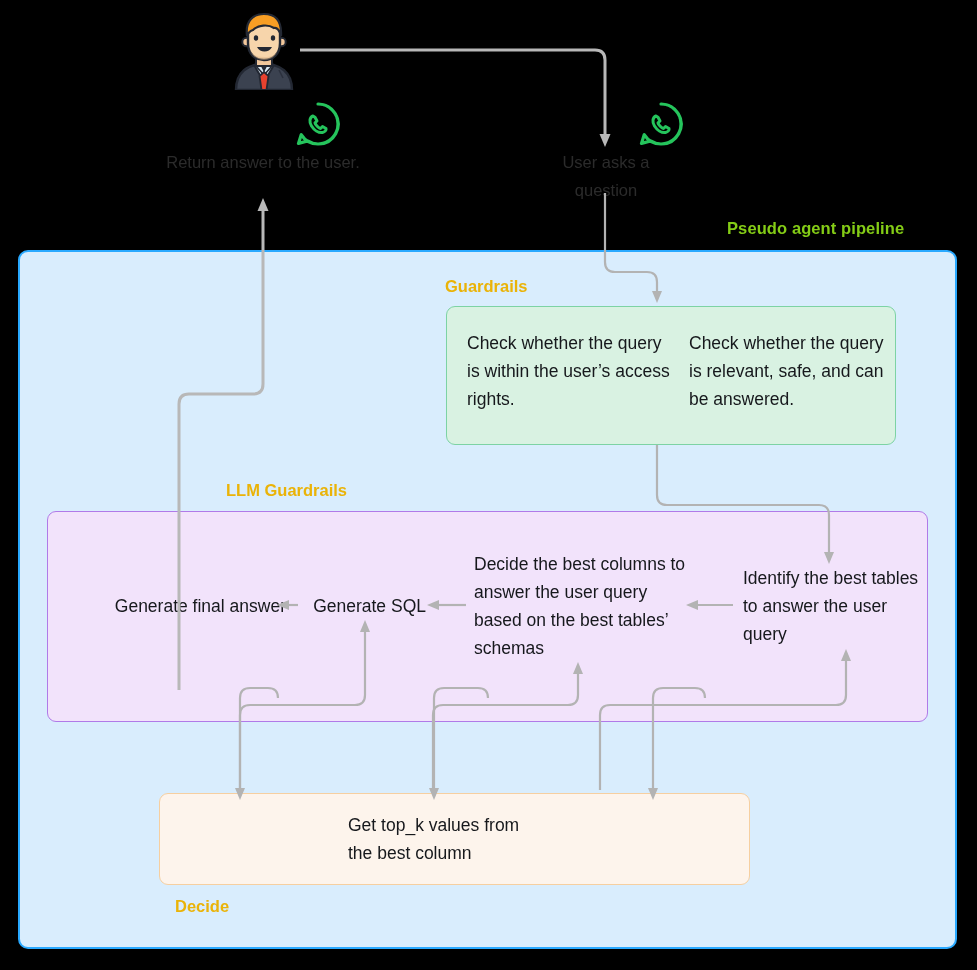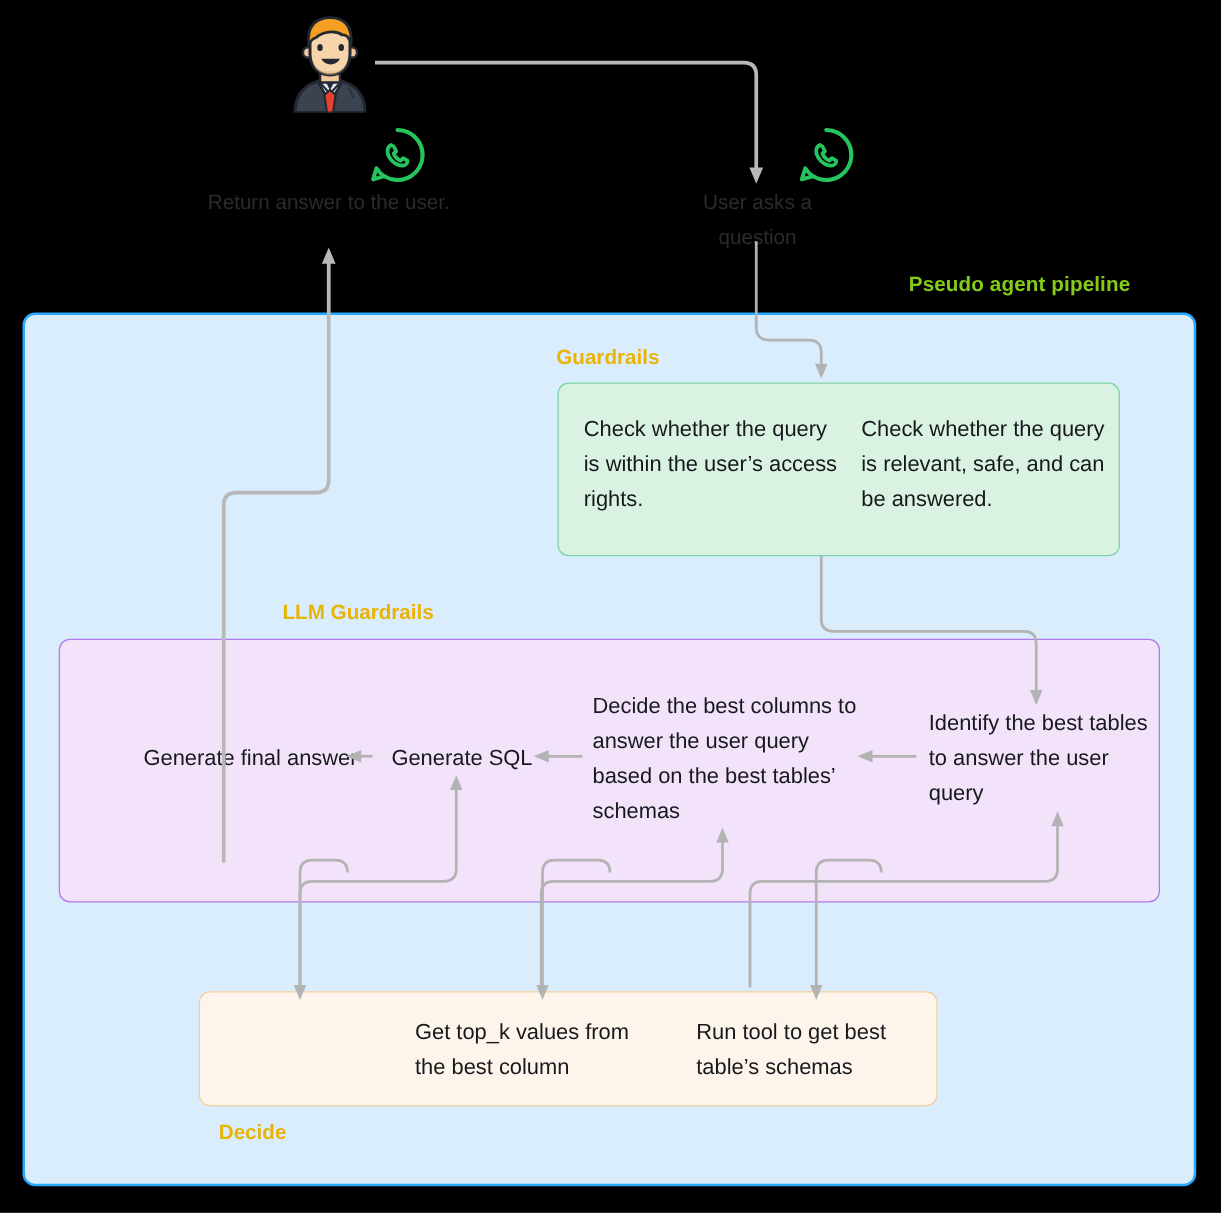--- a/index.html
+++ b/index.html
@@ -108,21 +108,21 @@
     box-sizing: border-box;
   }
   .tool-item {
     position: absolute;
     top: 17px;
     font-size: 17.5px;
     line-height: 28px;
     color: #16181c;
   }
   #tool-item-0 { left: 14px;  width: 150px; }
-  #tool-item-1 { left: 172px; width: 200px; }
+  #tool-item-1 { left: 188px; width: 200px; }
   #tool-item-2 { left: 397px; width: 190px; }
 
   
   .flow-caption {
     position: absolute;
     font-size: 16.5px;
     line-height: 28px;
     color: #2b2b2b;
     text-align: center;
     white-space: pre-line;
@@ -166,21 +166,20 @@
   <div class="abs section-label" id="llm-label">LLM Guardrails</div>
   <div class="abs" id="llm-box">
     <div class="llm-item" id="llm-item-final">Generate final answer</div>
     <div class="llm-item" id="llm-item-sql">Generate SQL</div>
     <div class="llm-item" id="llm-item-columns">Decide the best columns to answer the user query based on the best tables’ schemas</div>
     <div class="llm-item" id="llm-item-tables">Identify the best tables to answer the user query</div>
   </div>
 
   <div class="abs" id="tools-box">
     <div class="tool-item" id="tool-item-1">Get top_k values from the best column</div>
-    <div class="tool-item" id="tool-item-2">Run tool to get best table’s schemas</div>
   </div>
   <div class="abs section-label" id="tools-label">Decide</div>
 
   <div class="flow-caption" id="caption-return">Return answer to the user.</div>
   <div class="flow-caption" id="caption-ask">User asks a question</div>
 
   <div class="abs" id="avatar">
     <svg viewBox="0 0 72 78" width="72" height="78">
 
       <path d="M8 78 C8 60 20 52 36 52 C52 52 64 60 64 78 Z" fill="#3b4250" stroke="#232833" stroke-width="2.4"></path>

